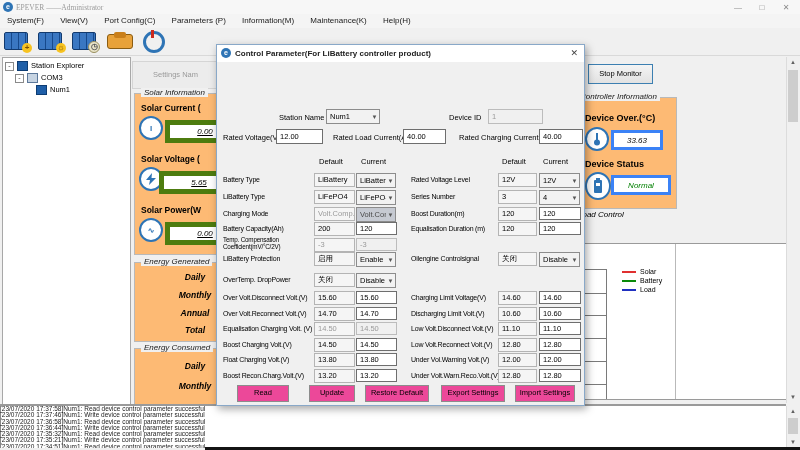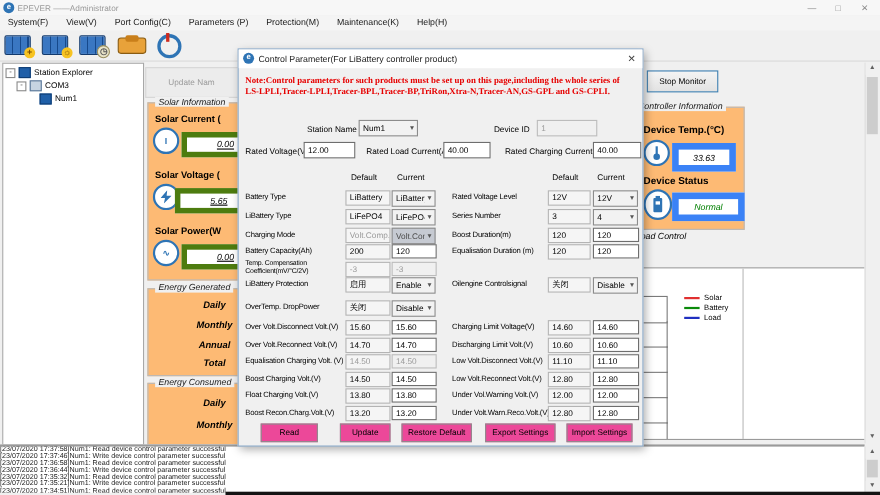--- a/index.html
+++ b/index.html
@@ -1,21 +1,21 @@
 <!DOCTYPE html>
 <html><head>
 <meta charset="utf-8">
 <style>
   html,body{margin:0;padding:0;}
   body{width:800px;height:450px;position:relative;overflow:hidden;background:#f0f0f0;
        font-family:"Liberation Sans",sans-serif;font-size:8px;color:#000;}
   .abs{position:absolute;}
   
   #titlebar{left:0;top:0;width:800px;height:14px;background:#f7f7f7;}
-  #title-text{left:16px;top:3px;color:#9a9a9a;font-size:7.5px;}
+  #title-text{left:16px;top:3px;color:#9a9a9a;font-size:7.5px;font-family:Liberation Serif, serif;}
   #app-logo{left:3px;top:2px;width:10px;height:10px;border-radius:50%;background:#2e74b5;color:#fff;
             font-size:7px;text-align:center;line-height:10px;font-weight:bold;}
   .winctl{top:3px;color:#8a8a8a;font-size:8px;width:14px;text-align:center;}
   #menubar{left:0;top:14px;width:800px;height:14px;background:#f4f4f4;}
   .menu-item{display:inline-block;padding:2px 7px 0 7px;font-size:8px;color:#1a1a1a;}
   #toolbar{left:0;top:28px;width:800px;height:27px;background:#f0f0f0;border-bottom:1px solid #d9d9d9;}
   .tbtn{display:inline-block;position:relative;width:26px;height:20px;margin:3px 2px 0 4px;}
   .panelico{position:absolute;left:0;top:1px;width:22px;height:16px;
     background:linear-gradient(180deg,#3a77c2 0%,#1c4f91 100%);
     border:1px solid #123a6e;border-radius:2px;
@@ -46,42 +46,42 @@
           font-style:italic;font-size:8px;color:#1a1a1a;white-space:nowrap;}
   .fldlabel{font-weight:bold;font-size:8.5px;white-space:nowrap;}
   .cicon{width:20px;height:20px;border-radius:50%;border:2px solid #2e74b5;color:#2e74b5;
          display:flex;align-items:center;justify-content:center;font-weight:bold;background:#fff;}
   .valbox{background:#fff;border:5px solid #4d7c0f;height:13px;font-style:italic;font-size:8px;
           display:flex;align-items:center;justify-content:center;text-decoration:underline;}
   .energy-lbl{font-weight:bold;font-style:italic;font-size:8.5px;text-align:center;width:100%;}
   
   #stop-monitor{left:588px;top:64px;width:63px;height:18px;background:linear-gradient(#f4f4f4,#e2e2e2);
         border:1px solid #3c7fb1;font-size:7.5px;text-align:center;line-height:17px;}
-  .statusbox{background:#fff;border:6px solid #3b82f6;display:flex;align-items:center;justify-content:center;
+  .statusbox{background:#fff;border:3px solid #3b82f6;display:flex;align-items:center;justify-content:center;
              font-style:italic;font-size:8px;}
   #chartpanel{left:570px;top:243px;width:216px;height:155px;background:#fff;border-top:1px solid #9a9a9a;border-bottom:1px solid #9a9a9a;overflow:hidden;}
   .gridcell{position:absolute;width:22px;height:23px;border:1px solid #7a7a7a;border-top:none;}
   .gridcell.first{border-top:1px solid #7a7a7a;}
   .legend-row{position:absolute;height:8px;white-space:nowrap;font-size:7px;}
   .legend-line{display:inline-block;width:14px;height:2px;vertical-align:middle;margin-right:4px;}
   #vgridline{left:105px;top:0;width:1px;height:155px;background:#b9b9b9;}
   
   .sb{background:#f0f0f0;border-left:1px solid #dcdcdc;}
   .sb-arrow{position:absolute;left:0;width:12px;height:11px;background:#f0f0f0;color:#606060;
             font-size:6px;text-align:center;line-height:11px;}
   .sb-thumb{position:absolute;left:1px;width:10px;background:#cdcdcd;}
   
   #log{left:0;top:404px;width:786px;height:42px;background:#fff;border-top:2px solid #9a9a9a;overflow:hidden;}
   .logline{font-size:6.5px;line-height:6.3px;white-space:nowrap;color:#222;}
   #bottomstrip{left:205px;top:447px;width:595px;height:3px;background:#141414;}
   
   #dialog{left:216px;top:44px;width:367px;height:360px;background:#f0f0f0;
           border:1px solid #89a8c8;box-shadow:2px 3px 8px rgba(0,0,0,.35);}
   #dlg-titlebar{position:absolute;left:0;top:0;width:100%;height:17px;background:#fff;}
-  #dlg-title{position:absolute;left:18px;top:4px;font-size:8px;color:#222;white-space:nowrap;}
+  #dlg-title{position:absolute;left:18px;top:4px;font-size:8px;color:#222;white-space:nowrap;font-weight:bold;}
   #dlg-logo{position:absolute;left:4px;top:3px;width:10px;height:10px;border-radius:50%;background:#2e74b5;
             color:#fff;font-size:7px;line-height:10px;text-align:center;font-weight:bold;}
   #dlg-close{position:absolute;right:6px;top:3px;font-size:9px;color:#444;}
   #dlg-note{position:absolute;left:6px;top:23px;width:354px;color:#e60000;font-weight:bold;
             font-size:8px;line-height:10px;font-family:"Liberation Serif",serif;}
   .dlg-label{position:absolute;font-size:7.5px;white-space:nowrap;}
   .combo{position:absolute;height:13px;background:#f2f2f2;border:1px solid #8c8c8c;font-size:7.5px;
          display:flex;align-items:center;}
   .combo .txt{flex:1;padding-left:3px;white-space:nowrap;overflow:hidden;}
   .combo .arr{width:9px;text-align:center;color:#555;font-size:6px;}
@@ -107,21 +107,21 @@
   <div class="winctl abs" style="left:731px;">—</div>
   <div class="winctl abs" style="left:755px;">□</div>
   <div class="winctl abs" style="left:779px;">✕</div>
 </div>
 
 <div id="menubar" class="abs">
   <span class="menu-item">System(F)</span>
   <span class="menu-item">View(V)</span>
   <span class="menu-item">Port Config(C)</span>
   <span class="menu-item">Parameters (P)</span>
-  <span class="menu-item">Protection(M)</span>
+  <span class="menu-item">Information(M)</span>
   <span class="menu-item">Maintenance(K)</span>
   <span class="menu-item">Help(H)</span>
 </div>
 
 <div id="toolbar" class="abs">
   <span class="tbtn"><span class="panelico"></span><span class="badge plus">+</span></span>
   <span class="tbtn"><span class="panelico"></span><span class="badge gear">☼</span></span>
   <span class="tbtn"><span class="panelico"></span><span class="badge clock">◷</span></span>
   <span class="tbtn"><span class="printerico"></span></span>
   <span class="tbtn"><span class="powerico"></span></span>
@@ -133,21 +133,21 @@
   </div>
   <div class="trow" style="left:12px;top:15px;">
     <span class="expander">-</span><span class="nodeico gray"></span><span>COM3</span>
   </div>
   <div class="trow" style="left:30px;top:27px;">
     <span class="nodeico"></span><span>Num1</span>
   </div>
 </div>
 
 <div class="abs" style="left:132px;top:61px;width:100px;height:26px;background:#ececec;border:1px solid #d5d5d5;">
-  <span class="abs" style="left:20px;top:8px;color:#9a9a9a;font-size:7.5px;white-space:nowrap;">Update Nam</span>
+  <span class="abs" style="left:20px;top:8px;color:#9a9a9a;font-size:7.5px;white-space:nowrap;">Settings Nam</span>
 </div>
 
 <div class="group abs" style="left:134px;top:93px;width:120px;height:160px;">
   <span class="gtitle">Solar Information</span>
   <span class="fldlabel abs" style="left:6px;top:9px;">Solar Current (</span>
   <div class="cicon abs" style="left:4px;top:22px;">I</div>
   <div class="valbox abs" style="left:30px;top:26px;width:70px;">0.00</div>
   <span class="fldlabel abs" style="left:6px;top:60px;">Solar Voltage (</span>
   <div class="cicon abs" style="left:4px;top:73px;">
     <svg width="10" height="12" viewBox="0 0 10 12">
@@ -171,21 +171,21 @@
 <div class="group abs" style="left:134px;top:348px;width:120px;height:55px;">
   <span class="gtitle">Energy Consumed</span>
   <div class="energy-lbl abs" style="top:12px;">Daily</div>
   <div class="energy-lbl abs" style="top:32px;">Monthly</div>
 </div>
 
 <div id="stop-monitor" class="abs">Stop Monitor</div>
 
 <div class="group abs" style="left:500px;top:97px;width:175px;height:110px;">
   <span class="gtitle" style="left:76px;">Controller Information</span>
-  <span class="fldlabel abs" style="left:84px;top:15px;font-size:9px;">Device Temp.(°C)</span>
+  <span class="fldlabel abs" style="left:84px;top:15px;font-size:9px;">Device Over.(°C)</span>
   <div class="cicon abs" style="left:84px;top:29px;">
     <svg width="8" height="14" viewBox="0 0 8 14">
         <rect x="3" y="1" width="2" height="8" fill="#2e74b5"></rect>
         <circle cx="4" cy="10.5" r="3" fill="#2e74b5"></circle>
       </svg>
   </div>
   <div class="statusbox abs" style="left:110px;top:32px;width:46px;height:14px;">33.63</div>
   <span class="fldlabel abs" style="left:84px;top:61px;font-size:9px;">Device Status</span>
   <div class="cicon abs" style="left:84px;top:74px;width:22px;height:24px;border-radius:50%;">
     <svg width="10" height="16" viewBox="0 0 10 16">
@@ -237,21 +237,20 @@
   <div class="sb-arrow" style="top:31px;">▼</div>
 </div>
 <div id="bottomstrip" class="abs"></div>
 
 <div id="dialog" class="abs">
   <div id="dlg-titlebar">
     <div id="dlg-logo">e</div>
     <div id="dlg-title">Control Parameter(For LiBattery controller product)</div>
     <div id="dlg-close">✕</div>
   </div>
-  <div id="dlg-note">Note:Control parameters for such products must be set up on this page,including the whole series of LS-LPLI,Tracer-LPLI,Tracer-BPL,Tracer-BP,TriRon,Xtra-N,Tracer-AN,GS-GPL and GS-CPLI.</div>
 
   <span class="dlg-label" style="left:62px;top:68px;">Station Name</span>
   <div class="combo" style="left:109px;top:64px;width:52px;">
     <span class="txt">Num1</span>
       <span class="arr">▼</span>
   </div>
   <span class="dlg-label" style="left:232px;top:68px;">Device ID</span>
   <input class="pinput dis" style="left: 271px; top: 64px; width: 50px; height: 13px;" value="1">
 
   <span class="dlg-label" style="left:6px;top:88px;">Rated Voltage(V)</span>

